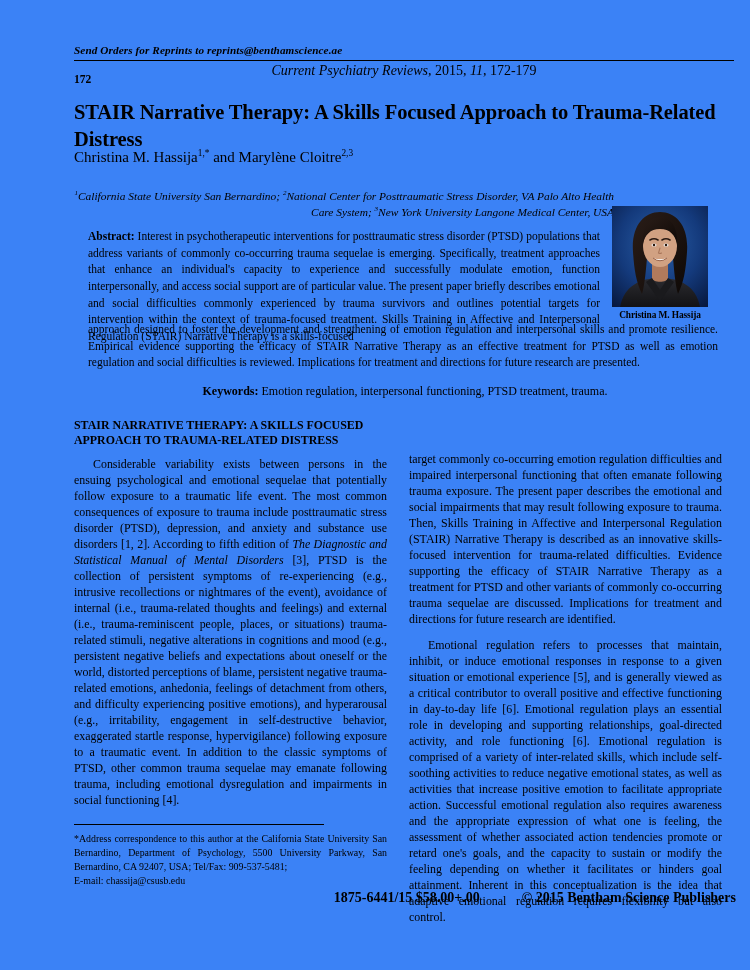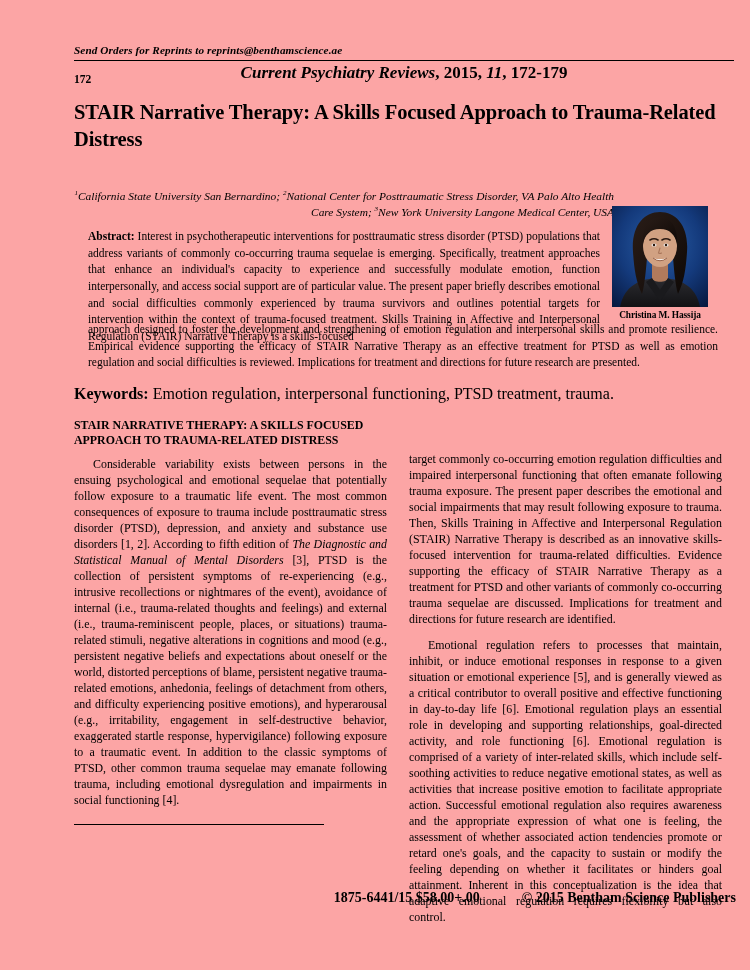--- a/index.html
+++ b/index.html
@@ -14,21 +14,21 @@
     font-family: "Liberation Serif", "DejaVu Serif", serif;
     color: #000000;
     position: relative;
     overflow: hidden;
   }
   .page {
     position: absolute;
     left: 0; top: 0;
     width: 750px;
     height: 970px;
-    background: #fca5a5;
+    background: #3b82f6;
   }
 
   
   .reprint-line {
     position: absolute;
     left: 74px;
     top: 44px;
     font-style: italic;
     font-weight: bold;
     font-size: 11.2px;
@@ -56,22 +56,22 @@
     font-weight: bold;
     font-size: 11.6px;
   }
   .journal-ref {
     position: absolute;
     left: 0;
     top: 0;
     width: 660px;
     text-align: center;
     font-style: italic;
-    font-weight: bold;
-    font-size: 17px;
+    font-weight: normal;
+    font-size: 14px;
   }
   .journal-ref .roman {
     font-style: normal;
   }
   .journal-ref .vol {
     font-style: italic;
   }
 
   
   .title {
@@ -157,22 +157,23 @@
     font-size: 11.5px;
     line-height: 1.45;
     text-align: justify;
   }
 
   .keywords {
     position: absolute;
     left: 74px;
     top: 383px;
     width: 662px;
-    font-size: 16px;
+    font-size: 12px;
     line-height: 1.4;
+    text-align: center;
   }
   .keywords b { font-weight: bold; }
 
   
   .col {
     position: absolute;
     top: 418px;
     width: 313px;
     font-size: 11.9px;
     line-height: 1.345;
@@ -237,20 +238,21 @@
   <div class="reprint-line">Send Orders for Reprints to reprints@benthamscience.ae</div>
   <div class="head-rule"></div>
 
   <div class="journal-row">
     <span class="folio">172</span>
     <span class="journal-ref"><span>Current Psychiatry Reviews</span><span class="roman">, 2015, </span><span class="vol">11</span><span class="roman">, 172-179</span></span>
   </div>
 
   <h1 class="title">STAIR Narrative Therapy: A Skills Focused Approach to Trauma-Related Distress</h1>
 
+  <div class="authors"><span>Christina M. Hassija</span><sup>1,*</sup><span> and </span><span>Marylène Cloitre</span><sup>2,3</sup></div>
 
   <div class="affiliations"><sup>1</sup><span>California State University San Bernardino; </span><sup>2</sup><span>National Center for Posttraumatic Stress Disorder, VA Palo Alto Health Care System; </span><sup>3</sup><span>New York University Langone Medical Center, USA</span></div>
 
   <div class="photo-wrap">
     <div class="photo">
       <svg width="96" height="101" viewBox="0 0 96 101">
         <defs>
           <radialGradient id="bgGrad" cx="50%" cy="38%" r="78%">
             <stop offset="0%" stop-color="#2a5fa8"></stop>
             <stop offset="55%" stop-color="#143a7c"></stop>
@@ -306,16 +308,20 @@
     <div class="sec-head">STAIR NARRATIVE THERAPY: A SKILLS FOCUSED APPROACH TO TRAUMA-RELATED DISTRESS</div>
     <p class="body-p"><span>Considerable variability exists between persons in the ensuing psychological and emotional sequelae that potentially follow exposure to a traumatic life event. The most common consequences of exposure to trauma include posttraumatic stress disorder (PTSD), depression, and anxiety and substance use disorders [1, 2]. According to fifth edition of </span><span class="ital">The Diagnostic and Statistical Manual of Mental Disorders</span><span> [3], PTSD is the collection of persistent symptoms of re-experiencing (e.g., intrusive recollections or nightmares of the event), avoidance of internal (i.e., trauma-related thoughts and feelings) and external (i.e., trauma-reminiscent people, places, or situations) trauma-related stimuli, negative alterations in cognitions and mood (e.g., persistent negative beliefs and expectations about oneself or the world, distorted perceptions of blame, persistent negative trauma-related emotions, anhedonia, feelings of detachment from others, and difficulty experiencing positive emotions), and hyperarousal (e.g., irritability, engagement in self-destructive behavior, exaggerated startle response, hypervigilance) following exposure to a traumatic event. In addition to the classic symptoms of PTSD, other common trauma sequelae may emanate following trauma, including emotional dysregulation and impairments in social functioning [4].</span></p>
   </div>
 
   <div class="col col-right">
     <p class="body-p" style="text-indent:0">target commonly co-occurring emotion regulation difficulties and impaired interpersonal functioning that often emanate following trauma exposure. The present paper describes the emotional and social impairments that may result following exposure to trauma. Then, Skills Training in Affective and Interpersonal Regulation (STAIR) Narrative Therapy is described as an innovative skills-focused intervention for trauma-related difficulties. Evidence supporting the efficacy of STAIR Narrative Therapy as a treatment for PTSD and other variants of commonly co-occurring trauma sequelae are discussed. Implications for treatment and directions for future research are identified.</p>
     <p class="body-p">Emotional regulation refers to processes that maintain, inhibit, or induce emotional responses in response to a given situation or emotional experience [5], and is generally viewed as a critical contributor to overall positive and effective functioning in day-to-day life [6]. Emotional regulation plays an essential role in developing and supporting relationships, goal-directed activity, and role functioning [6]. Emotional regulation is comprised of a variety of inter-related skills, which include self-soothing activities to reduce negative emotional states, as well as activities that increase positive emotion to facilitate appropriate action. Successful emotional regulation also requires awareness and the appropriate expression of what one is feeling, the assessment of whether associated action tendencies promote or retard one's goals, and the capacity to sustain or modify the feeling depending on whether it facilitates or hinders goal attainment. Inherent in this conceptualization is the idea that adaptive emotional regulation requires flexibility but also control.</p>
   </div>
 
   <div class="foot-rule"></div>
+  <div class="footnote">
+    <div>*Address correspondence to this author at the California State University San Bernardino, Department of Psychology, 5500 University Parkway, San Bernardino, CA 92407, USA; Tel/Fax: 909-537-5481;</div>
+    <div class="noindent">E-mail: chassija@csusb.edu</div>
+  </div>
 
   <div class="bottom"><span class="issn">1875-6441/15 $58.00+.00</span><span>© 2015 Bentham Science Publishers</span></div>
 
 </div>
 
 </body></html>

